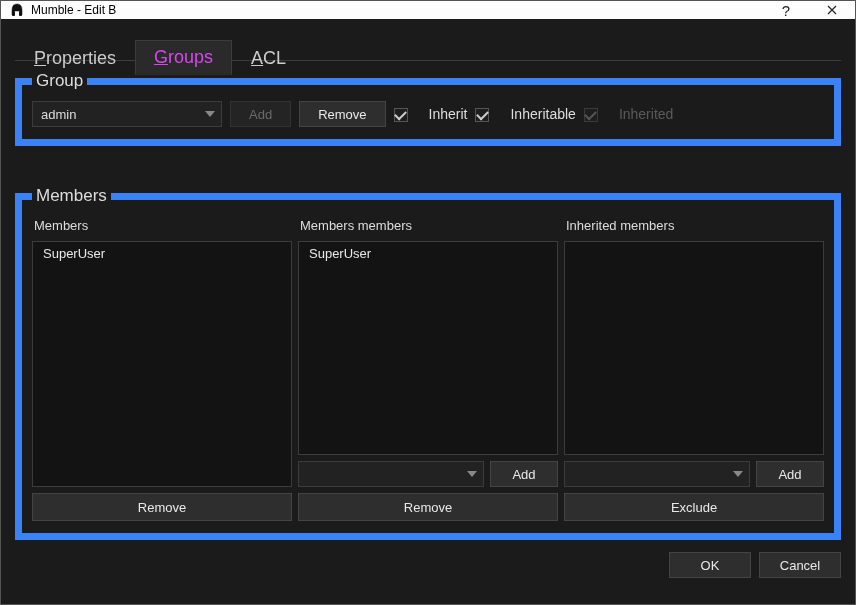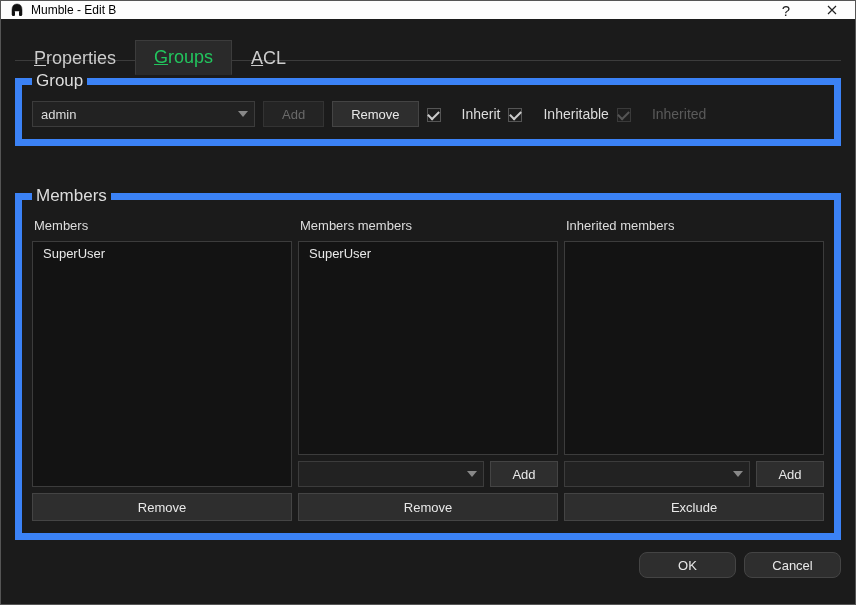--- a/index.html
+++ b/index.html
@@ -53,21 +53,21 @@
     border-bottom: none;
     position: relative;
     top: 15px;
     cursor: default;
     margin-top: 24px;
   }
   .tab.active {
     background: #2a2a2a;
     border: 1px solid #3c3c3c;
     border-bottom: 1px solid #2a2a2a;
-    color: #22c55e;
+    color: #d946ef;
   }
   .tab .ul { text-decoration: underline; }
   .panel-area {
     flex: 1;
     display: flex;
     flex-direction: column;
     gap: 10px;
     padding-top: 10px;
     min-height: 0;
   }
@@ -99,21 +99,21 @@
     font-size: 13px;
     min-width: 60px;
   }
   .combo .arrow {
     position: absolute; right: 6px; top: 50%; transform: translateY(-50%);
     width: 0; height: 0;
     border-left: 5px solid transparent;
     border-right: 5px solid transparent;
     border-top: 6px solid #888;
   }
-  .combo.group-combo { width: 223px; align-items: center; }
+  .combo.group-combo { width: 190px; align-items: center; }
   button.btn {
     background: #2e2e2e;
     border: 1px solid #444;
     color: #e8e8e8;
     font-size: 13px;
     height: 26px;
     padding: 0 18px;
     cursor: default;
   }
   button.btn:disabled {
@@ -176,21 +176,21 @@
     color: #e8e8e8;
     font-size: 13px;
     height: 28px;
   }
   .footer {
     display: flex;
     justify-content: flex-end;
     gap: 8px;
     padding-top: 12px;
   }
-  .footer button.btn { width: 97px; border-radius: 8px; }
+  .footer button.btn { width: 82px; }
 </style>
 </head>
 <body>
 
 <div class="titlebar">
   <span class="icon">
     <svg viewBox="0 0 16 16" width="16" height="16">
       <path d="M3 8 Q3 2 8 2 Q13 2 13 8 L13 13 L11 13 L11 9 L5 9 L5 13 L3 13 Z" fill="#111" stroke="#111" stroke-width="0.5"></path>
       <rect x="3" y="9" width="3" height="5" rx="1" fill="#111"></rect>
       <rect x="10" y="9" width="3" height="5" rx="1" fill="#111"></rect>

